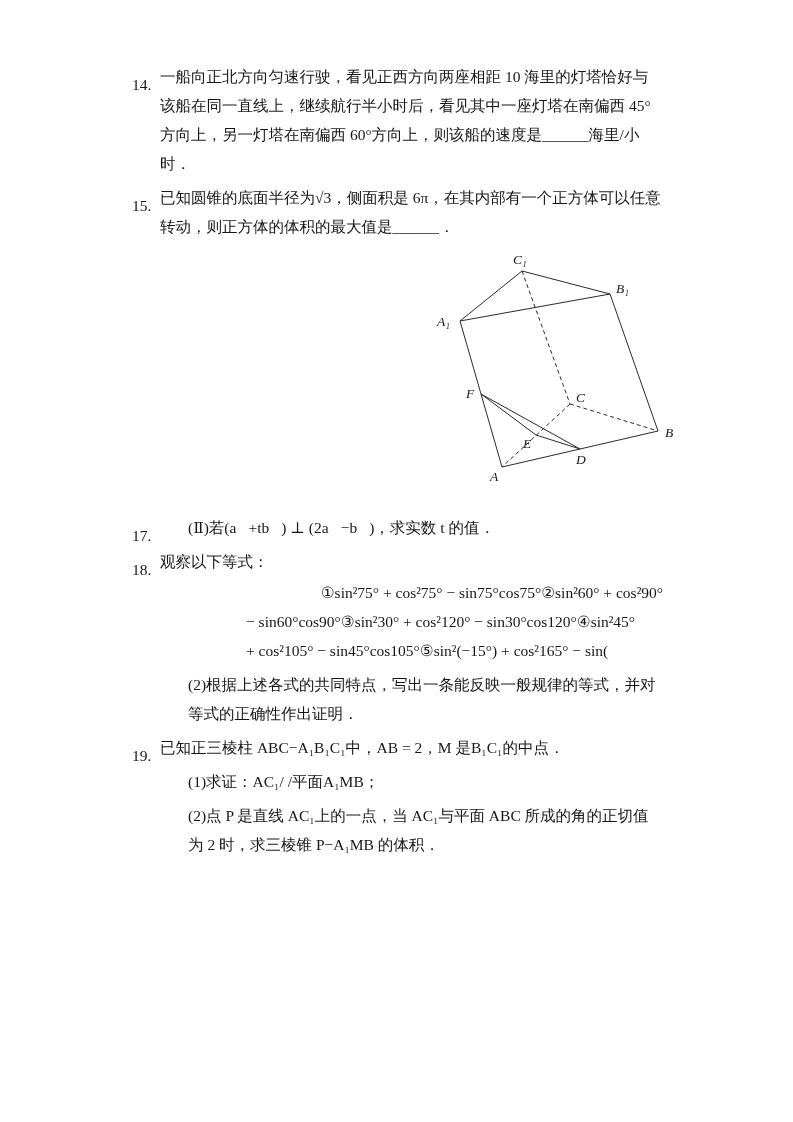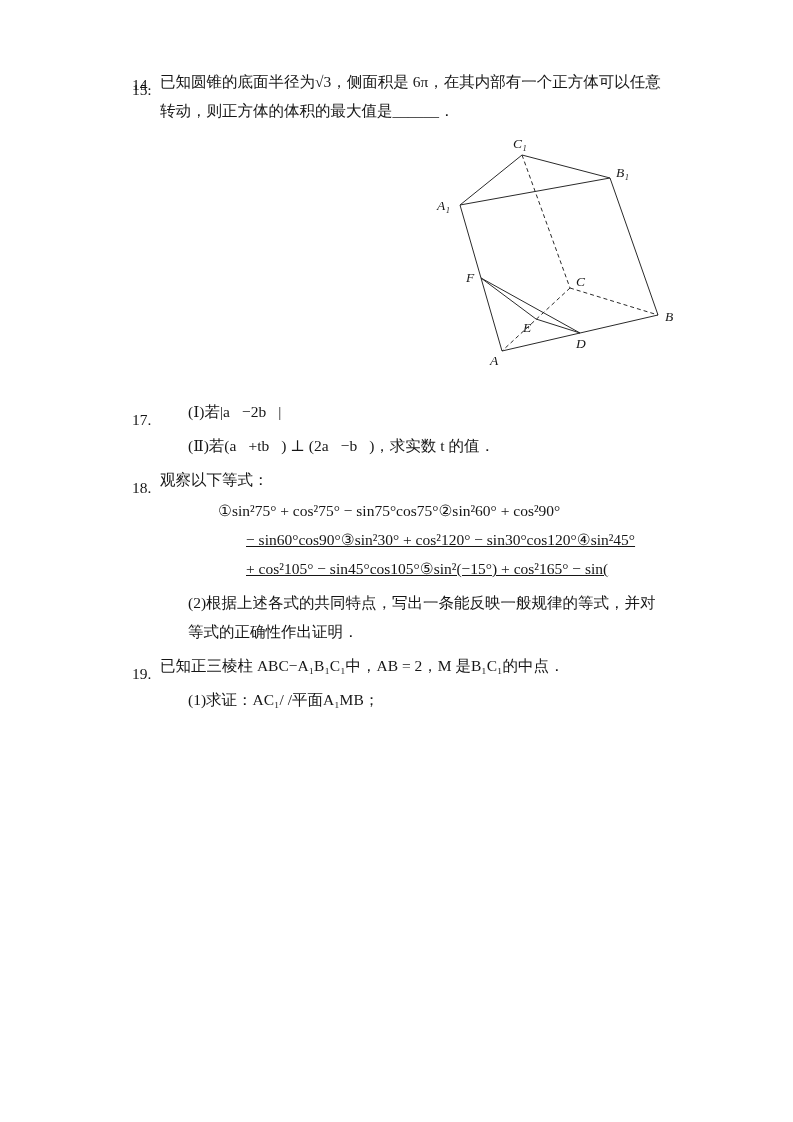--- a/index.html
+++ b/index.html
@@ -30,42 +30,43 @@
   .section-heading {
     margin-bottom: 5px;
   }
   .item {
     padding-left: 28px;
     margin-top: 5px;
   }
   .eq-block {
     margin-top: 2px;
   }
-  .eq-first { padding-left: 58px; }
-  .eq-cont  { padding-left: 86px; text-decoration: underline; }
+  .eq-first { padding-left: 58px; text-align: right; }
+  .eq-cont  { padding-left: 86px; }
   .figure-wrap {
     margin: 8px 0 16px 298px;
   }
   .figure-wrap svg { display: block; }
   .edges line { stroke: #2a2a2a; stroke-width: 1; }
   .edges line.dashed { stroke-dasharray: 4 3; }
   .labels text {
     font-family: "Liberation Serif", "DejaVu Serif", serif;
     font-style: italic;
     font-size: 13.5px;
     fill: #161616;
   }
 </style>
 </head>
 <body>
 
 <div class="page">
 
   <div class="problem">
     <span class="pnum">14.</span>
+    <span>一船向正北方向匀速行驶，看见正西方向两座相距 10 海里的灯塔恰好与该船在同一直线上，继续航行半小时后，看见其中一座灯塔在南偏西 45°方向上，另一灯塔在南偏西 60°方向上，则该船的速度是______海里/小时．</span>
   </div>
 
   <div class="problem">
     <span class="pnum">15.</span>
     <span>已知圆锥的底面半径为√3，侧面积是 6π，在其内部有一个正方体可以任意转动，则正方体的体积的最大值是______．</span>
   </div>
 
 
 
   <div class="figure-wrap">
@@ -98,34 +99,34 @@
         <text x="235" y="188">B</text>
         <text x="93" y="199">E</text>
         <text x="146" y="215">D</text>
         <text x="60" y="232">A</text>
       </g>
     </svg>
   </div>
 
   <div class="problem">
     <span class="pnum">17.</span>
-    <div class="item">(Ⅰ)若|a⃗−2b⃗|；</div>
     <div class="item">(Ⅱ)若(a⃗+tb⃗) ⊥ (2a⃗−b⃗)，求实数 t 的值．</div>
   </div>
 
   <div class="problem">
     <span class="pnum">18.</span>
     <span>观察以下等式：</span>
     <div class="eq-block">
       <div class="eq-first">①sin²75° + cos²75° − sin75°cos75°②sin²60° + cos²90°</div>
       <div class="eq-cont">− sin60°cos90°③sin²30° + cos²120° − sin30°cos120°④sin²45°</div>
       <div class="eq-cont">+ cos²105° − sin45°cos105°⑤sin²(−15°) + cos²165° − sin(</div>
     </div>
     <div class="item">(2)根据上述各式的共同特点，写出一条能反映一般规律的等式，并对等式的正确性作出证明．</div>
   </div>
 
   <div class="problem">
     <span class="pnum">19.</span>
     <span>已知正三棱柱 ABC−A₁B₁C₁中，AB = 2，M 是B₁C₁的中点．</span>
     <div class="item">(1)求证：AC₁/ /平面A₁MB；</div>
+    <div class="item">(2)点 P 是直线 AC₁上的一点，当 AC₁与平面 ABC 所成的角的正切值为 2 时，求三棱锥 P−A₁MB 的体积．</div>
   </div>
 
 </div>
 
 </body></html>

